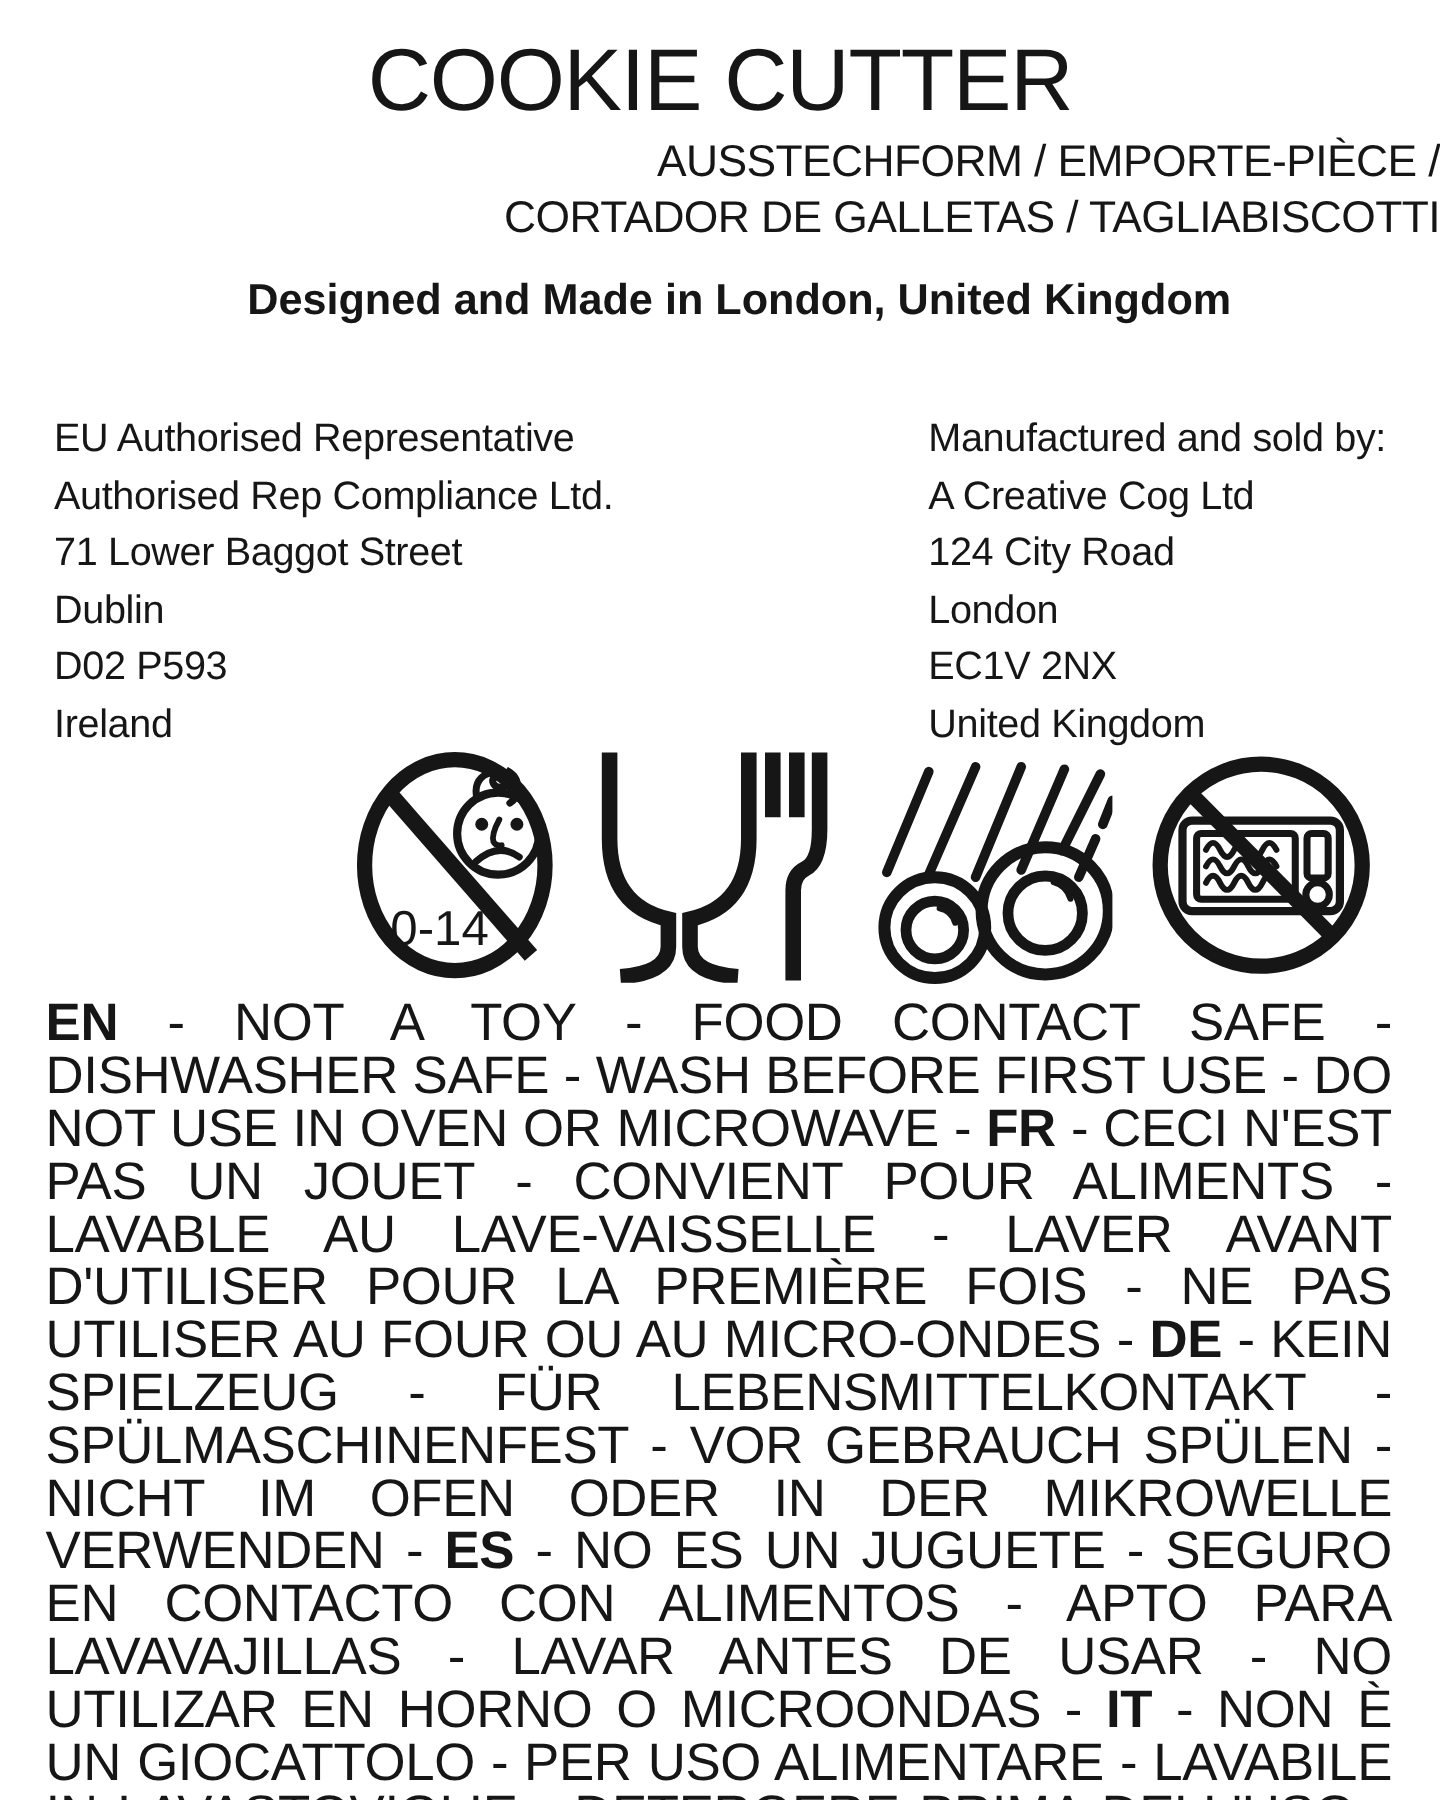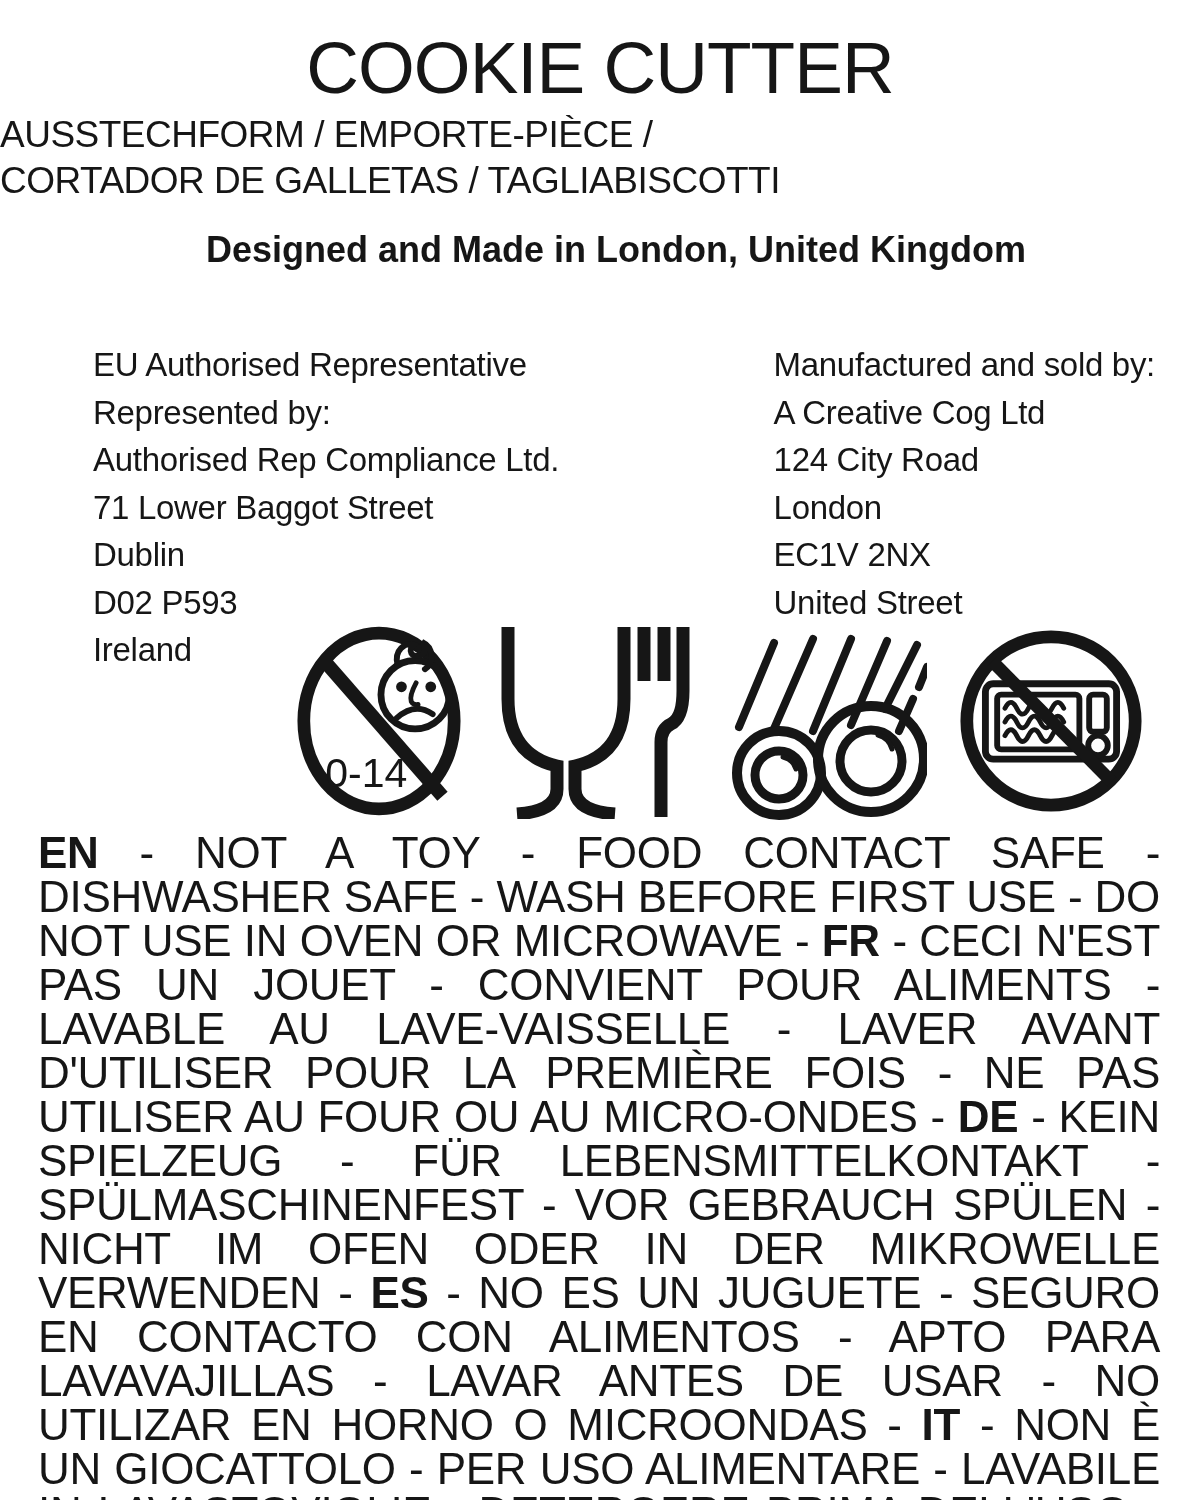--- a/index.html
+++ b/index.html
@@ -10,32 +10,32 @@
     position:relative;overflow:hidden;
   }
   .page{position:absolute;inset:0;}
   .title{
     position:absolute;top:30px;left:0;width:100%;
     text-align:center;font-size:73px;line-height:76px;
     font-weight:normal;letter-spacing:-1px;margin:0;
   }
   .subtitle{
     position:absolute;top:112px;left:0;width:100%;
-    text-align:left;font-size:37px;line-height:46px;
+    text-align:right;font-size:37px;line-height:46px;
     letter-spacing:-0.5px;
   }
   .made-in{
     position:absolute;top:228px;left:16px;width:100%;
     text-align:center;font-size:36px;line-height:44px;font-weight:bold;
   }
   .addr{
     position:absolute;top:341px;
     font-size:33px;line-height:47.5px;letter-spacing:-0.3px;
   }
-  .addr-left{left:45px;text-align:left;margin-left:48px;}
+  .addr-left{left:45px;text-align:left;}
   .addr-right{right:45px;text-align:left;}
   .icons{
     position:absolute;left:296px;top:618px;width:848px;height:205px;
     display:flex;align-items:center;justify-content:space-between;
   }
   .icons svg{display:block;}
   .icons text{
     font-family:"Liberation Sans", sans-serif;
     fill:#161616;
   }
@@ -57,35 +57,34 @@
 
   <div class="subtitle">
     <div>AUSSTECHFORM / EMPORTE-PIÈCE /</div>
     <div>CORTADOR DE GALLETAS / TAGLIABISCOTTI</div>
   </div>
 
   <div class="made-in">Designed and Made in London, United Kingdom</div>
 
   <div class="addr addr-left">
     <div>EU Authorised Representative</div>
-    <div>Represented by:</div>
     <div>Authorised Rep Compliance Ltd.</div>
     <div>71 Lower Baggot Street</div>
     <div>Dublin</div>
     <div>D02 P593</div>
     <div>Ireland</div>
   </div>
 
   <div class="addr addr-right">
     <div>Manufactured and sold by:</div>
     <div>A Creative Cog Ltd</div>
     <div>124 City Road</div>
     <div>London</div>
     <div>EC1V 2NX</div>
-    <div>United Street</div>
+    <div>United Kingdom</div>
   </div>
 
   <div class="icons">
 
     <svg width="166" height="194" viewBox="0 0 170 194">
       <ellipse class="ink" cx="85" cy="97" rx="77" ry="90" stroke-width="13"></ellipse>
 
       <circle class="ink" cx="122" cy="70" r="35" stroke-width="7"></circle>
       <path class="ink" d="M104,40 C100,24 112,16 121,19 C114,25 118,32 127,30 C135,28 132,19 129,16 C142,22 141,38 132,44" stroke-width="6" stroke-linecap="round"></path>
       <circle class="ink-fill" cx="108" cy="62" r="5.5"></circle>

